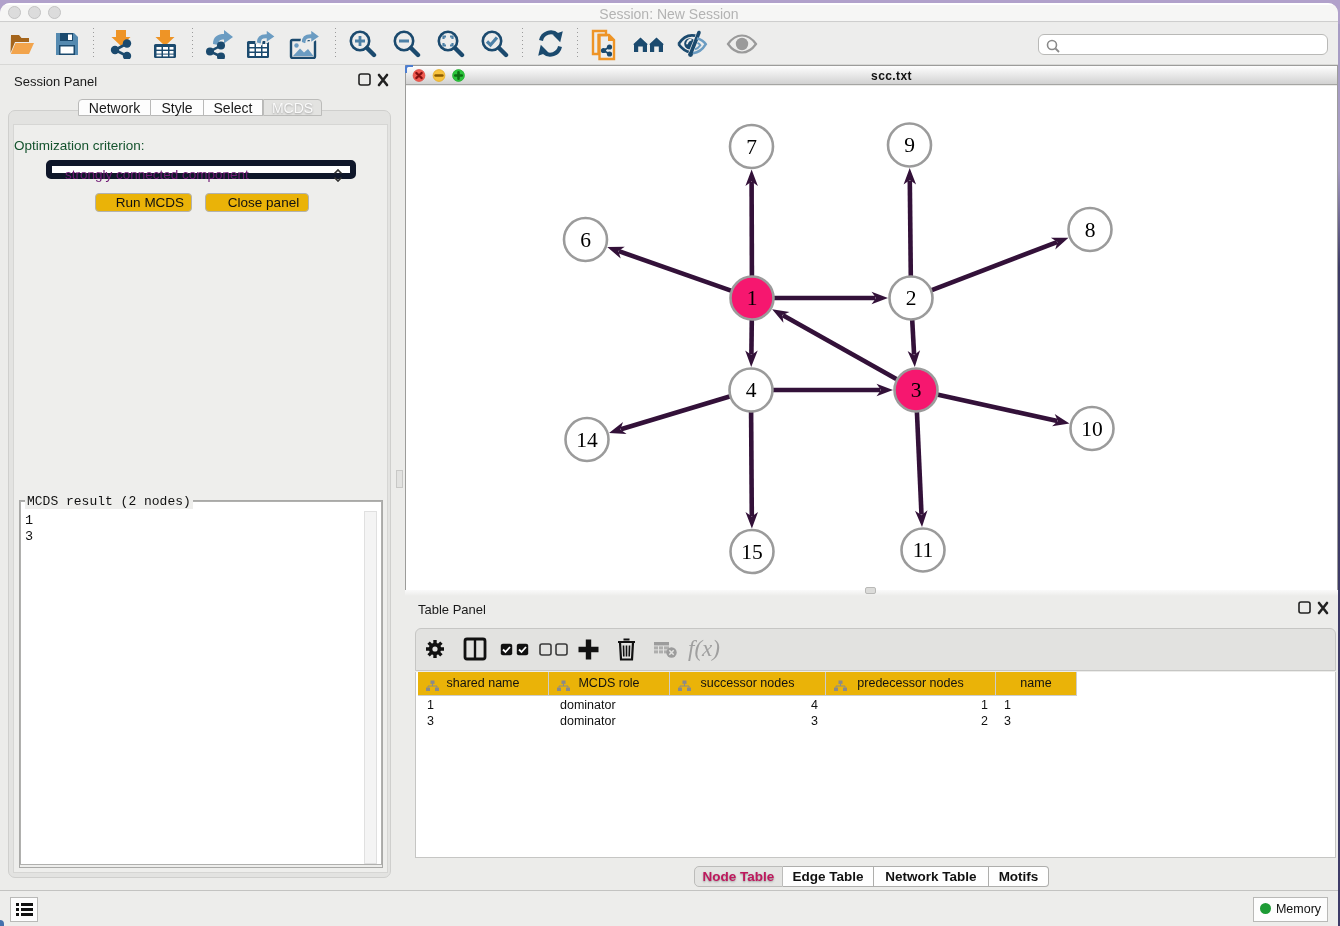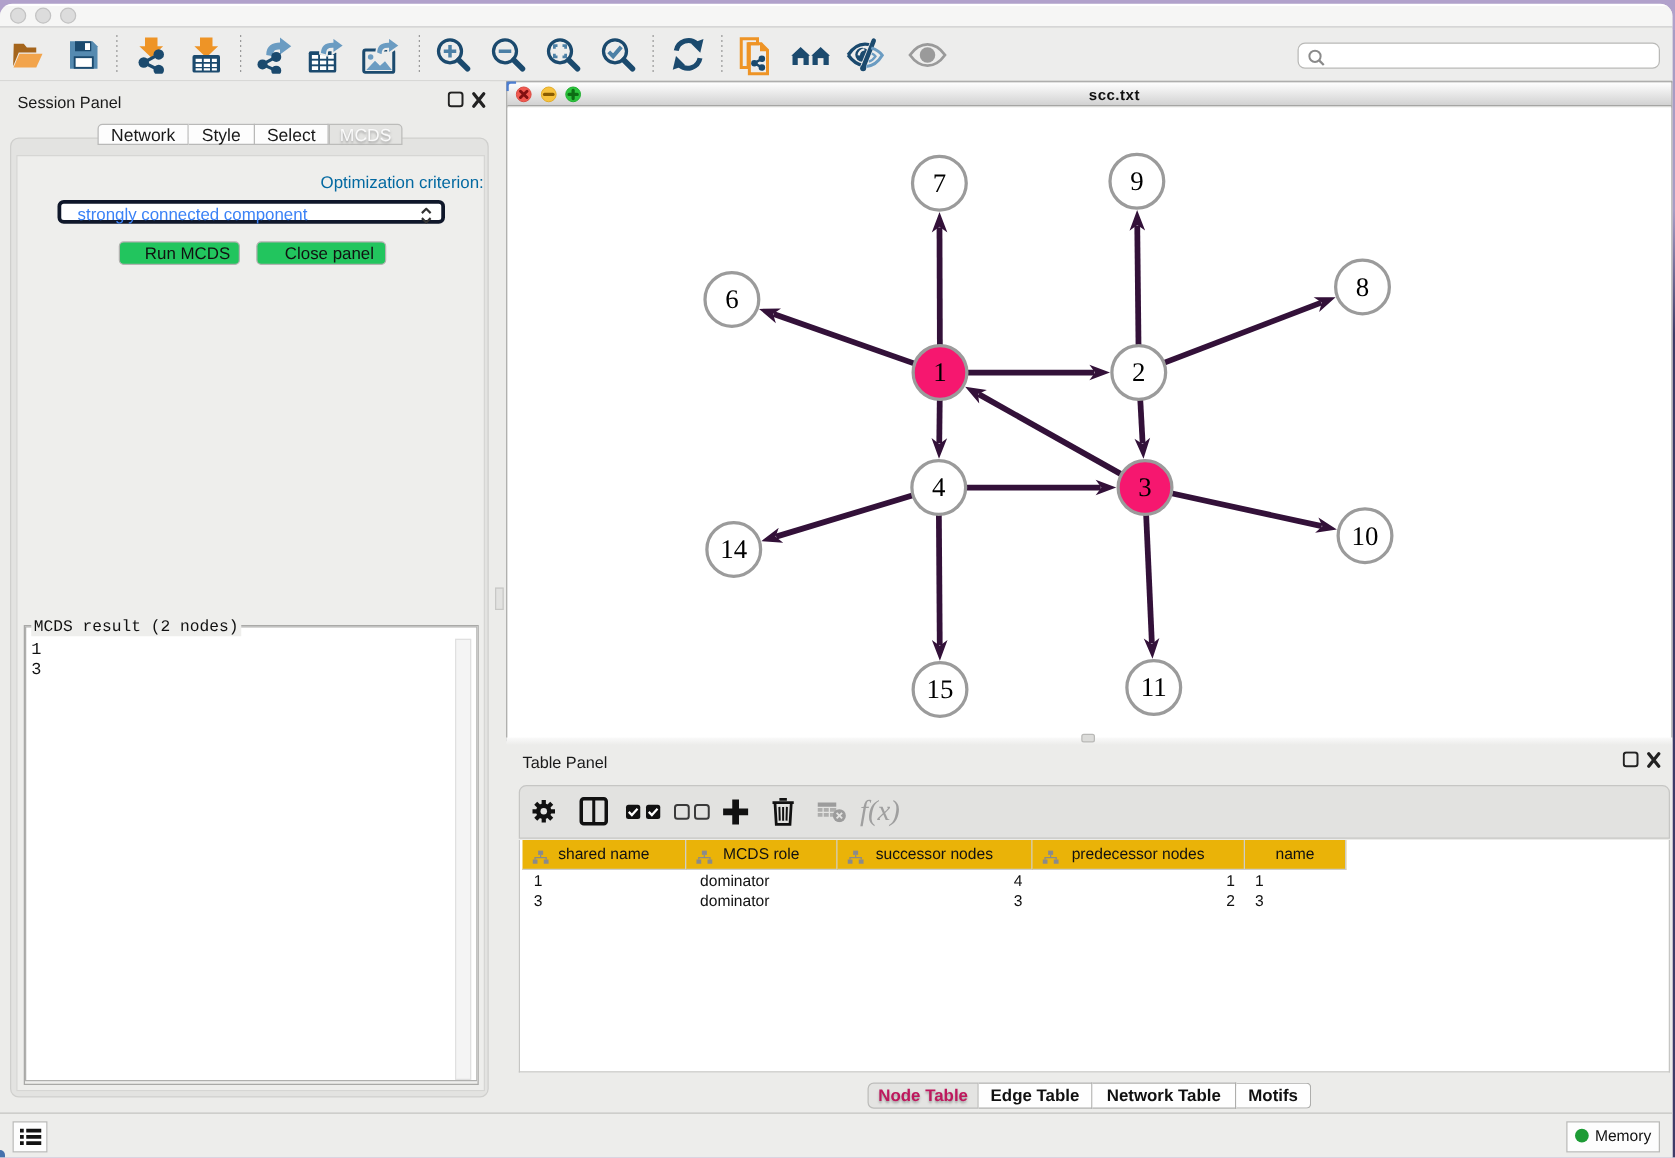--- a/index.html
+++ b/index.html
@@ -26,26 +26,26 @@
   
   #cpanel { position:absolute; left:0; top:62px; width:392px; height:825px; background:#ececea; }
   #cptitle { position:absolute; left:14px; top:9px; font-size:13px; color:#1a1a1a; }
   .tab { position:absolute; top:34px; height:17px; z-index:5; background:#fdfdfd;
     border:1px solid #b9b9b8; font-size:14px; color:#1a1a1a; text-align:center;
     line-height:16px; }
   #cpbox { position:absolute; left:8px; top:45px; width:383px; height:768px;
     background:#e3e3e1; border:1px solid #cfcfcd; border-radius:7px; }
   #cpinner { position:absolute; left:4px; top:13px; width:375px; height:749px;
     background:#eeeeec; border:1px solid #d6d6d4; }
-  #optlabel { position:absolute; left:0; top:13px; width:100%; text-align:right;
-    font-size:13.5px; color:#0369a1; }
+  #optlabel { position:absolute; left:0; top:13px; width:100%; text-align:left;
+    font-size:13.5px; color:#14532d; }
   #dropdown { position:absolute; left:32px; top:35px; width:310px; height:19px;
-    background:#fff; border:3px solid #0f172a; border-radius:5px;
-    font-size:13.5px; color:#3b82f6; line-height:17px; padding-left:13px; }
-  .btn { position:absolute; top:68px; height:19px; background:#22c55e;
+    background:#fff; border:6px solid #0f172a; border-radius:5px;
+    font-size:13.5px; color:#701a75; line-height:17px; padding-left:13px; }
+  .btn { position:absolute; top:68px; height:19px; background:#eab308;
     border:1px solid #b2b2b0; border-radius:4px; font-size:13.5px; color:#111;
     text-align:center; line-height:17px;padding-left:13px; }
   #fieldset { position:absolute; left:5px; top:375px; width:364px; height:368px;
     border:1px solid #a9a9a7;font-family:Liberation Mono, monospace; }
   #legend { position:absolute; left:5px; top:-7px; background:#eeeeec; padding:0 2px; z-index:3;
     font-size:13px; color:#111; }
   #textarea { position:absolute; left:0px; top:0px; width:362px; height:364px;
     background:#fff; border:1px solid #b0b0ae; font-size:13.5px; color:#111; }
   #tascroll { position:absolute; right:4px; top:9px; width:13px; height:353px;
     background:#f4f4f4; border:1px solid #e0e0e0; }
@@ -82,20 +82,21 @@
     text-align:center; line-height:23px; }
 </style>
 </head>
 <body>
 <div id="rightstrip"></div>
 <div id="appwin">
   <div id="titlebar">
     <div class="tl" style="left:8px"></div>
     <div class="tl" style="left:28px"></div>
     <div class="tl" style="left:48px"></div>
+    <div id="wtitle">Session: New Session</div>
   </div>
   <div id="toolbar">
       <svg class="ti" style="position:absolute;left:7px;top:6px" width="30" height="30" viewBox="0 0 30 30">
 <path d="M4 6 L12 6 L14.5 9 L22 9 L22 13 L8 13 L3.5 24 Z" fill="#a5651c"></path>
 <path d="M8.5 14 L27 14 L22 25 L3.8 25 Z" fill="#f2a44c"></path>
       </svg>
       <svg class="ti" style="position:absolute;left:52px;top:6px" width="30" height="30" viewBox="0 0 30 30">
 <path d="M4 4 L22 4 L26 8 L26 26 L4 26 Z" fill="#558ab0"></path>
 <path d="M8 4 L21 4 L21 12 L8 12 Z" fill="#1b4a6e"></path>
 <rect x="16" y="5.5" width="4" height="5.5" fill="#fff"></rect>

